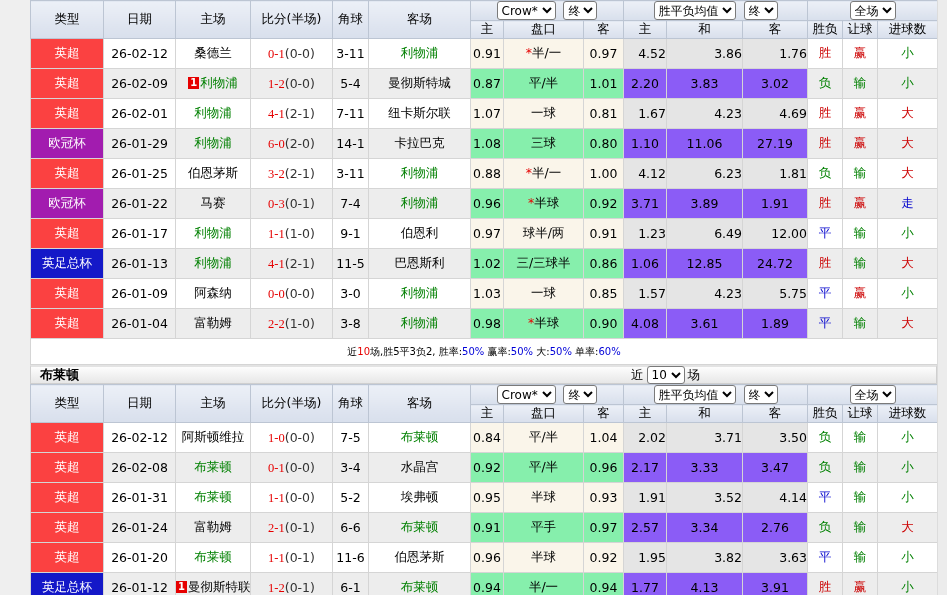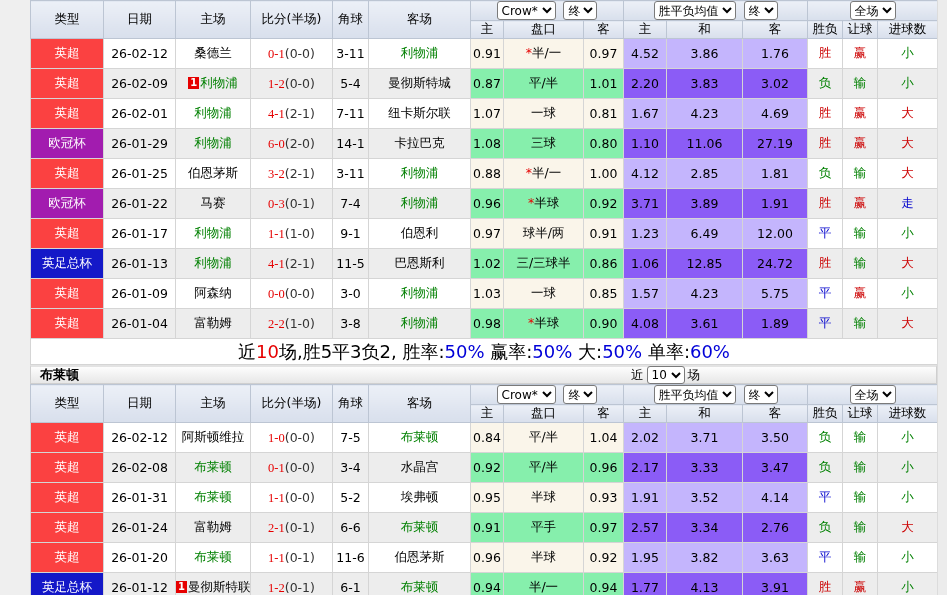--- a/index.html
+++ b/index.html
@@ -29,21 +29,21 @@
     font-family: inherit; font-size: 12px; height: 19px;
     border: 1px solid #7a7a7a; border-radius: 3px; background: #fff;
     vertical-align: middle; margin: 0 2px;
   }
   tbody tr { height: 29px; }
   tbody td { font-size: 12.5px; }
   tr.odd  td { background: #fff; }
   tr.even td { background: #ededed; }
   tr.odd  td.beige { background: #faf5ea; }
   tr.even td.beige { background: #86efac; }
-  tr.odd  td.bluet { background: #c4b5fd; }
+  tr.odd  td.bluet { background: #e5e5e5; text-align: right; }
   tr.even td.bluet { background: #8b5cf6; }
   td.lg-cell { padding: 0; }
   .lg {
     width: 100%; height: 29px; display: flex; align-items: center;
     justify-content: center; color: #fff; font-size: 12.5px;
   }
   .bg-red    { background: #fb4141; }
   .bg-orange { background: #a21caf; }
   .bg-blue   { background: #1418c8; }
   .t-green { color: #008000; }
@@ -52,21 +52,21 @@
   .ht { color: #333; }
   .star { color: #e60000; }
   .r-red   { color: #cc0000; }
   .r-green { color: #008000; }
   .r-blue  { color: #0000cc; }
   .card1 {
     display: inline-block; background: #e60000; color: #fff;
     font-size: 10px; line-height: 12px; width: 11px; height: 12px;
     margin-right: 1px; font-weight: bold; vertical-align: 1px;
   }
-  tfoot td { height: 26px; background: #fff; border-color: #d5d5d5; font-size: 18px; }
+  tfoot td { height: 26px; background: #fff; border-color: #d5d5d5; font-size: 10px; }
   .seg-black { color: #000; }
   .seg-red   { color: #e60000; }
   .seg-blue  { color: #0000d8; }
 
   .section-bar {
     width: 907px; height: 19px; display: flex; align-items: center;
     background: linear-gradient(#fdfdfd, #e7e7e7);
     border: 1px solid #cfcfcf; border-top: 2px solid #e3e3e3;
   }
   .sec-title { font-weight: bold; font-size: 13px; margin-left: 9px; }
@@ -220,21 +220,21 @@
             </td>
             <td>26-01-25</td>
             <td><span class="t-black">伯恩茅斯</span></td>
             <td><span class="ft">3-2</span><span class="ht">(2-1)</span></td>
             <td>3-11</td>
             <td><span class="t-green">利物浦</span></td>
             <td class="beige">0.88</td>
             <td class="beige"><span class="star">*</span>半/一</td>
             <td class="beige">1.00</td>
             <td class="bluet">4.12</td>
-            <td class="bluet">2.85</td>
+            <td class="bluet">6.23</td>
             <td class="bluet">1.81</td>
             <td class="r-green">负</td>
             <td class="r-green">输</td>
             <td class="r-red">大</td>
           </tr>
           <tr class="even">
             <td class="lg-cell">
               <div class="lg bg-orange">欧冠杯</div>
             </td>
             <td>26-01-22</td>

